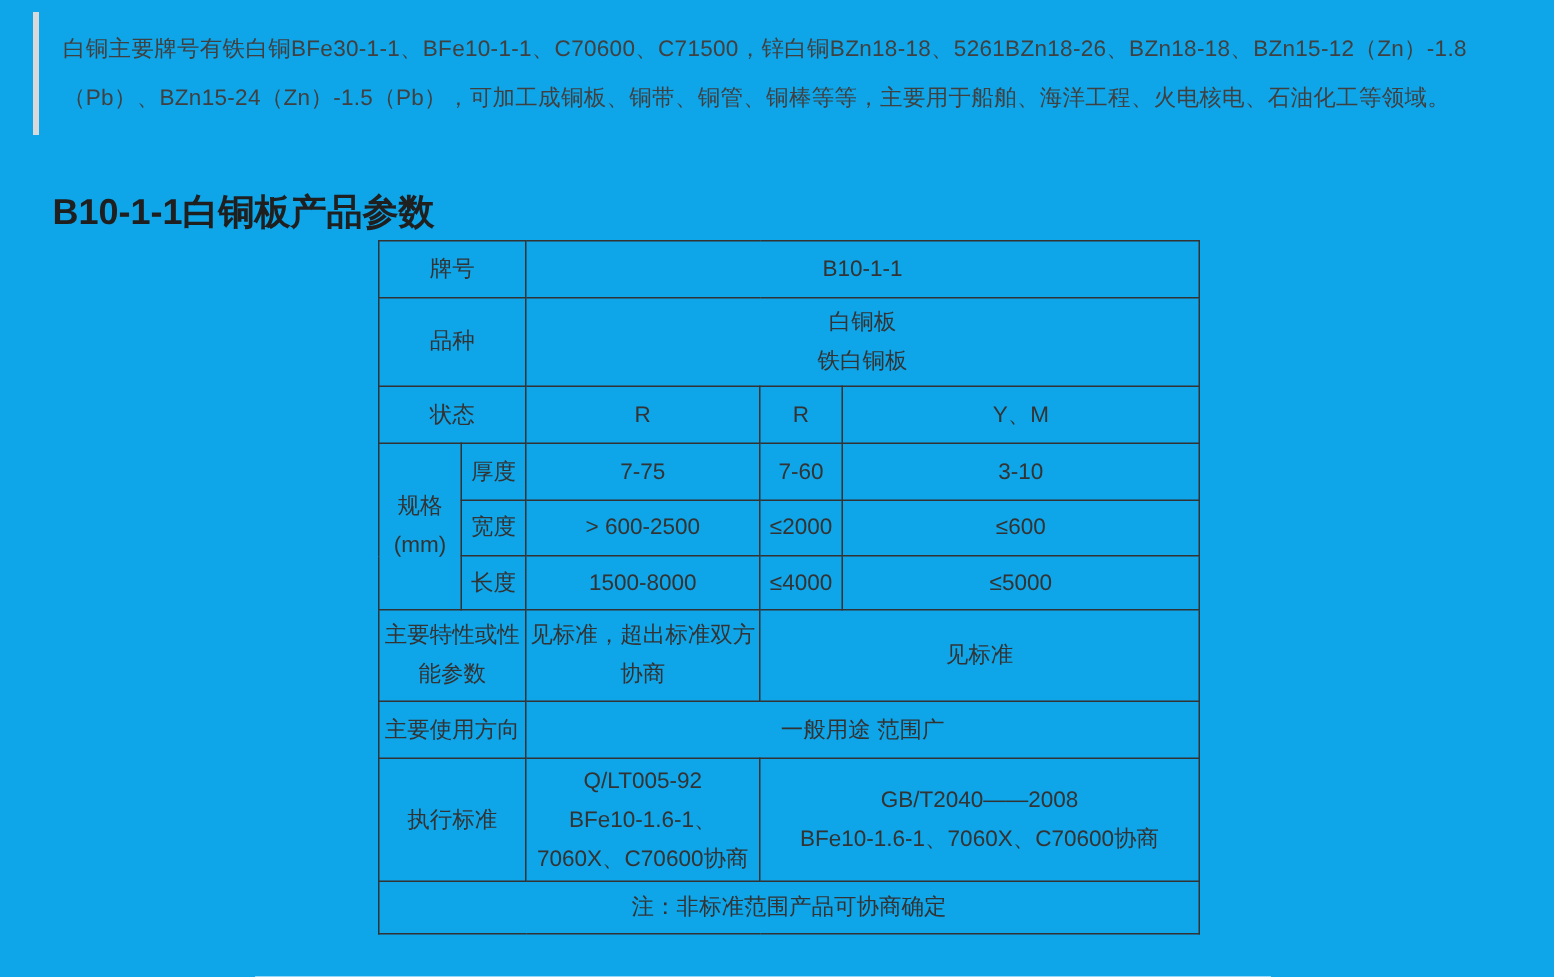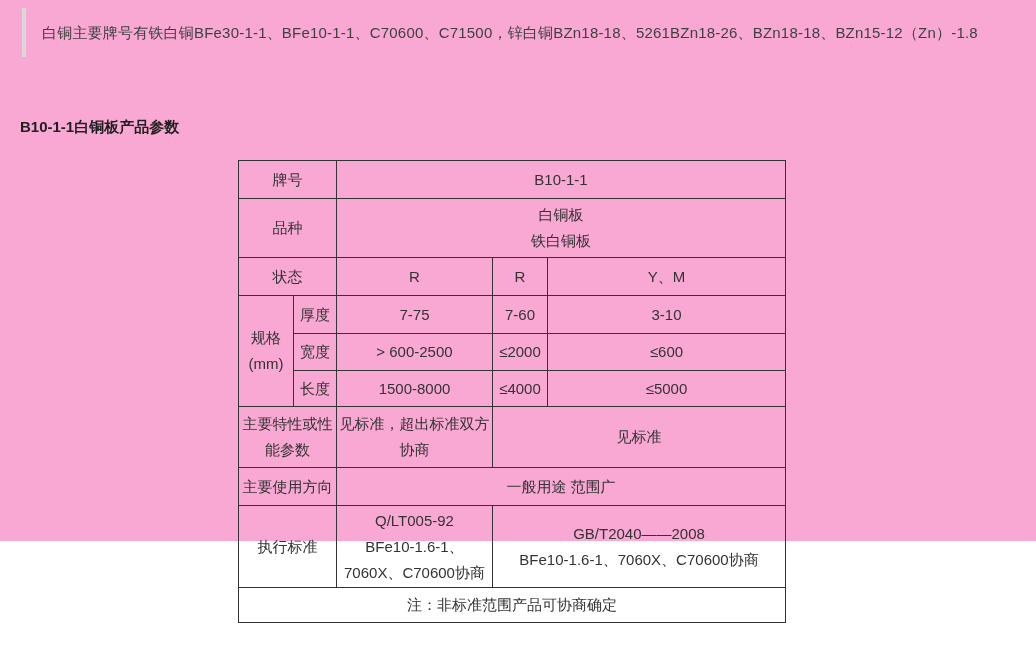--- a/index.html
+++ b/index.html
@@ -8,22 +8,22 @@
     background: #ffffff;
     width: 1036px;
     height: 651px;
     font-family: "Liberation Sans", "DejaVu Sans", sans-serif;
     position: relative;
     overflow: hidden;
   }
   .page {
     position: relative;
     width: 1036px;
-    height: 541px;
-    background: #f9a8d4;
+    height: 651px;
+    background: #0ea5e9;
     text-decoration: underline;
   }
   
   .intro-quote {
     position: absolute;
     left: 22px;
     top: 8px;
     width: 952px;
     border-left: 4px solid #d9d9d9;
     padding: 8px 0 8px 16px;
@@ -33,30 +33,30 @@
   .intro-line {
     line-height: 33px;
     white-space: nowrap;
     letter-spacing: 0.2px;
   }
   
   .heading {
     position: absolute;
     left: 20px;
     top: 112px;
-    margin: 0;
-    font-size: 15px;
+    margin: 15px;
+    font-size: 24px;
     line-height: 30px;
     font-weight: 700;
     color: #1f1f1f;
   }
   
   .spec-table {
     position: absolute;
-    left: 238px;
+    left: 252px;
     top: 160px;
     border-collapse: collapse;
     table-layout: fixed;
     width: 547px;
     color: #333333;
     font-size: 15px;
   }
   .spec-table td {
     border: 1px solid #333333;
     text-align: center;
@@ -74,20 +74,21 @@
   .r-h35 { height: 35px; }
   .cell-line { line-height: 26px; }
 </style>
 </head>
 <body>
 
 <div class="page">
 
   <div class="intro-quote">
     <div class="intro-line">白铜主要牌号有铁白铜BFe30-1-1、BFe10-1-1、C70600、C71500，锌白铜BZn18-18、5261BZn18-26、BZn18-18、BZn15-12（Zn）-1.8</div>
+    <div class="intro-line">（Pb）、BZn15-24（Zn）-1.5（Pb），可加工成铜板、铜带、铜管、铜棒等等，主要用于船舶、海洋工程、火电核电、石油化工等领域。</div>
   </div>
 
   <h1 class="heading">B10-1-1白铜板产品参数</h1>
 
   <table class="spec-table">
     <colgroup>
       <col style="width:55px">
       <col style="width:43px">
       <col style="width:156px">
       <col style="width:55px">

